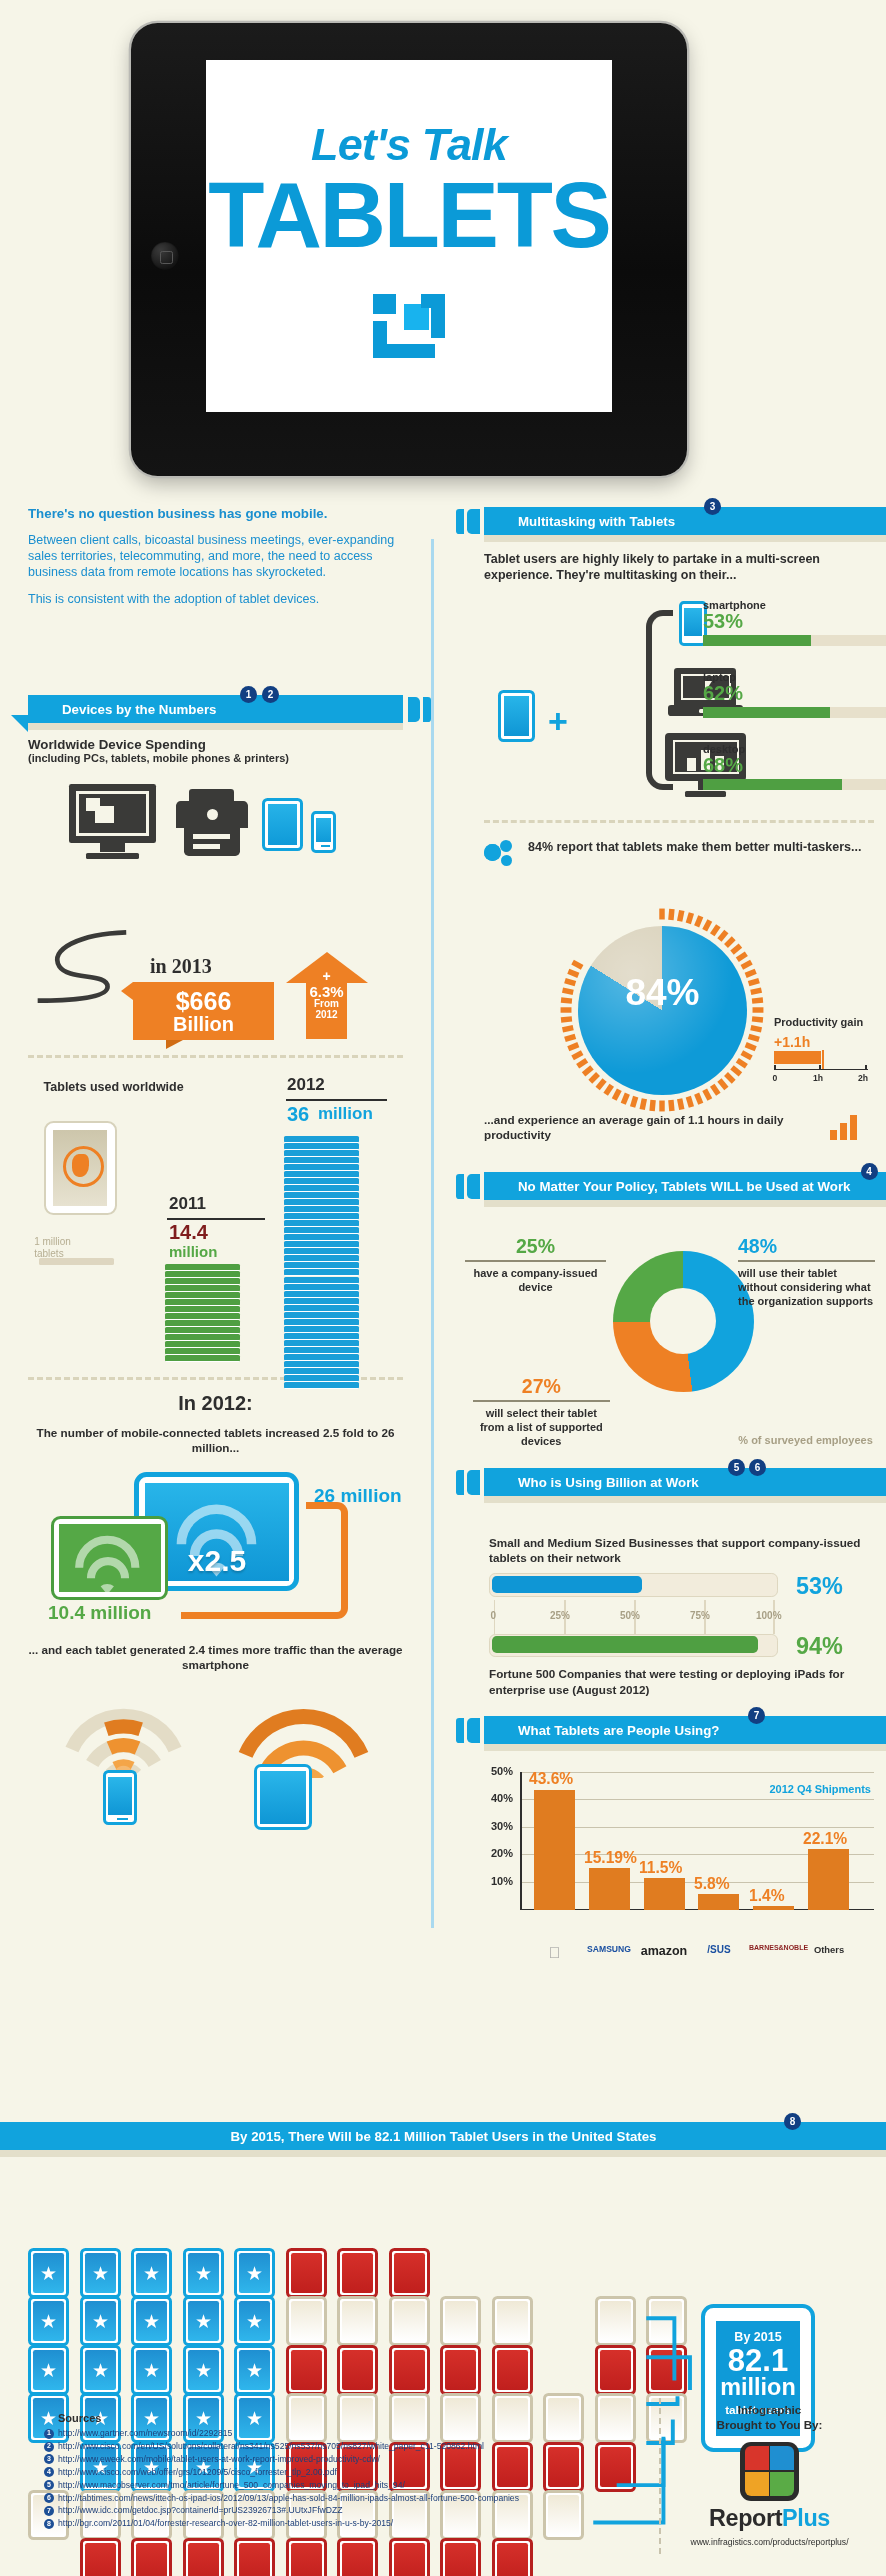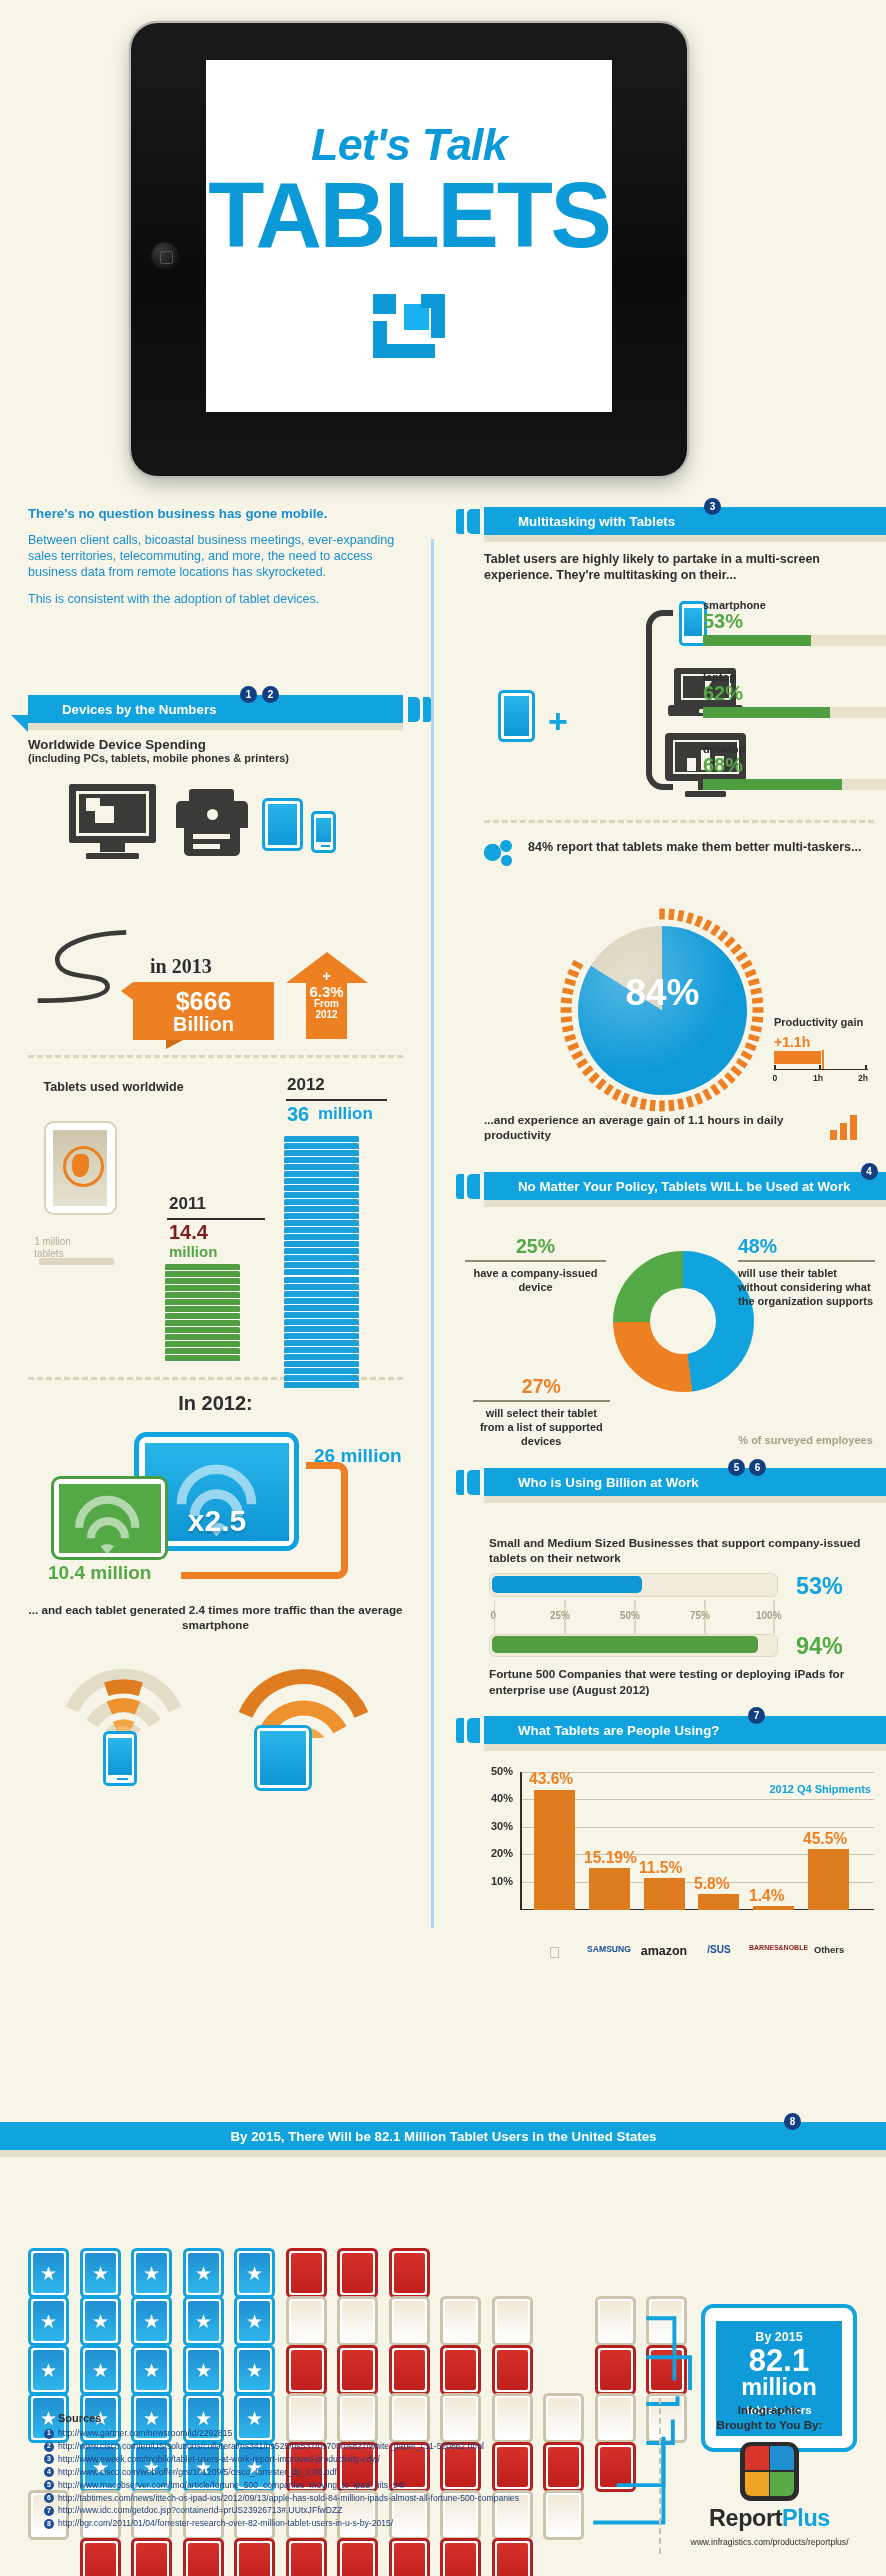--- a/index.html
+++ b/index.html
@@ -306,21 +306,21 @@
   .flagsec{ position:absolute; left:0; top:2170px; width:887px; height:390px;}
   .cell{ position:absolute; width:41px; height:50px; border-radius:5.5px; border:3.1px solid; background:#fff;}
   .cell.blue{ border-color:#11a3dd; }
   .cell.blue i{ position:absolute; inset:1.6px; background:linear-gradient(180deg,#1f8fd1,#2fb6ec); border-radius:2.3px;}
   .cell.red{ border-color:#b6201f; }
   .cell.red i{ position:absolute; inset:1.6px; background:linear-gradient(180deg,#d6302a,#c01f1d); border-radius:2.3px;}
   .cell.white{ border-color:#ccc5ab; }
   .cell.white i{ position:absolute; inset:1.6px; background:linear-gradient(180deg,#efe9d6,#fff); border-radius:2.3px;}
   .star{ position:absolute; left:50%; top:50%; transform:translate(-50%,-50%); color:#fff; font-size:19px; line-height:1;}
   .bigtab{
-    position:absolute; left:701px; top:134px; width:156px; height:148px;
+    position:absolute; left:701px; top:134px; width:114px; height:148px;
     background:#fff; border:4.7px solid #11a3dd; border-radius:12.5px;
   }
   .bigtab .in{ position:absolute; left:11px; top:12.5px; right:11px; bottom:12.5px; background:#0f9ad8; color:#fff; text-align:center;}
   .bigtab .l1{ font-size:12.5px; font-weight:bold; margin-top:9.4px;}
   .bigtab .l2{ font-size:31px; font-weight:bold; line-height:1; margin-top:1.6px;}
   .bigtab .l3{ font-size:23.4px; font-weight:bold; line-height:1;}
   .bigtab .l4{ font-size:11.7px; font-weight:bold; margin-top:3.1px;}
 
   
   .sources{ position:absolute; left:44px; top:2412px; width:585px;}
@@ -509,20 +509,21 @@
           <div class="sh" style="top:232px;background:#1a9fd8;border-bottom:1.6px solid #fff;"></div>
           <div class="sh" style="top:239px;background:#1a9fd8;border-bottom:1.6px solid #fff;"></div>
           <div class="sh" style="top:246px;background:#1a9fd8;border-bottom:1.6px solid #fff;"></div>
         </div>
     </div>
 
     <div class="dash-sep" style="margin-top:6.2px;"></div>
 
     <div class="y2012">
       <div class="c-title">In 2012:</div>
+      <div class="c-text">The number of mobile-connected tablets increased 2.5 fold to 26 million...</div>
 
       <div class="wifi-box">
         <div class="orange-connector"></div>
         <div class="orange-tail"></div>
         <div class="tabbig">
           <i></i>
           <svg viewBox="0 0 212 152" style="position:absolute;inset:0;">
             <g fill="none" stroke="rgba(255,255,255,.55)" stroke-width="13">
               <path d="M58 92 a48 48 0 0 1 96 0"></path>
               <path d="M76 108 a30 30 0 0 1 60 0"></path>
@@ -836,21 +837,21 @@
         <div class="bv" style="left:50px;top:-1.2px">43.6%</div>
         <div class="b" style="left:110px;bottom:34px;width:41px;height:42px"></div>
         <div class="bv" style="left:105px;top:77px">15.19%</div>
         <div class="b" style="left:165px;bottom:34px;width:41px;height:32px"></div>
         <div class="bv" style="left:160px;top:87px">11.5%</div>
         <div class="b" style="left:219px;bottom:34px;width:41px;height:16px"></div>
         <div class="bv" style="left:215px;top:103px">5.8%</div>
         <div class="b" style="left:274px;bottom:34px;width:41px;height:3.8px"></div>
         <div class="bv" style="left:270px;top:115px">1.4%</div>
         <div class="b" style="left:329px;bottom:34px;width:41px;height:61px"></div>
-        <div class="bv" style="left:324px;top:58px">45.5%</div>
+        <div class="bv" style="left:324px;top:58px">22.1%</div>
       <div class="note">2012 Q4 Shipments</div>
     </div>
     <div class="brands" id="brands">
         <div style="left:9.6px;width:50px;color:#999;font-size:15.6px"></div>
         <div style="left:64px;width:50px;color:#1a4fa0;font-size:8.6px">SAMSUNG</div>
         <div style="left:119px;width:50px;color:#222;font-size:12.5px">amazon</div>
         <div style="left:174px;width:50px;color:#1a4fa0;font-size:10px">/SUS</div>
         <div style="left:229px;width:50px;color:#8a1f1f;font-size:7px">BARNES&amp;NOBLE</div>
         <div style="left:284px;width:50px;color:#2e2e2e;font-size:9.4px">Others</div>
       </div>

